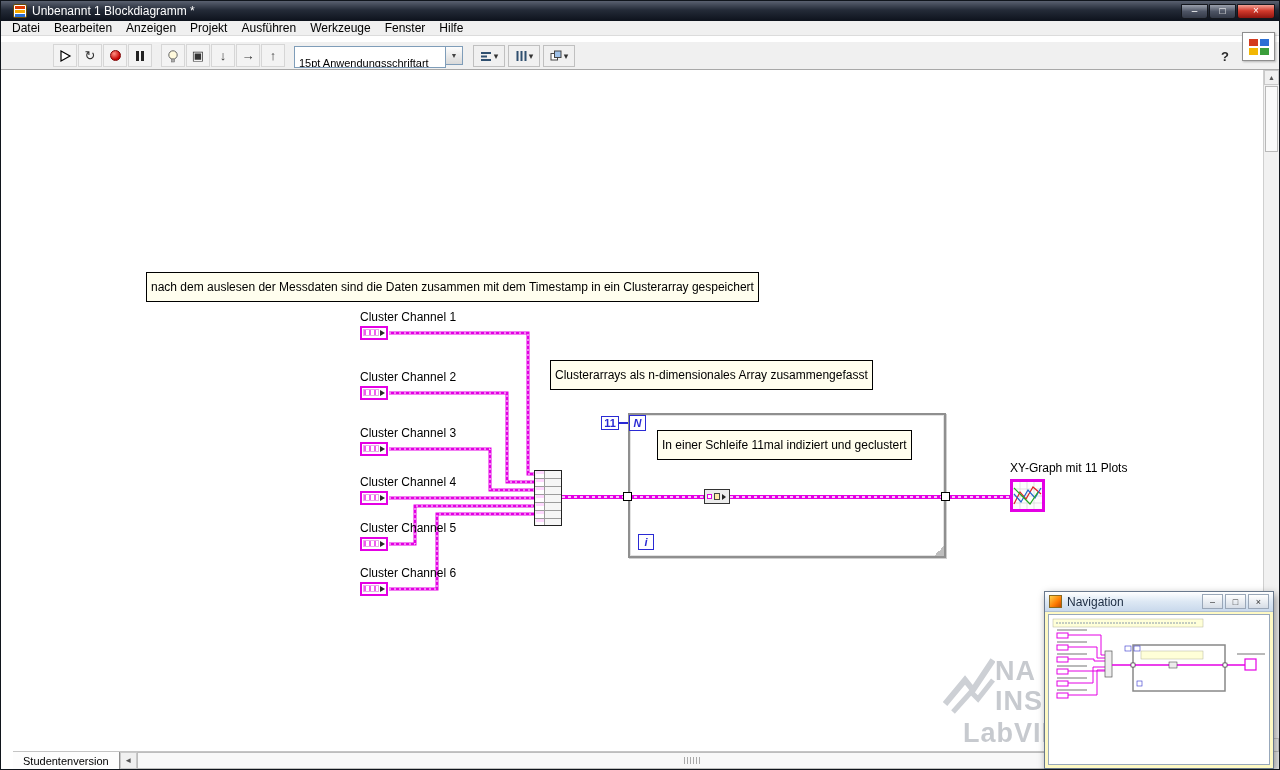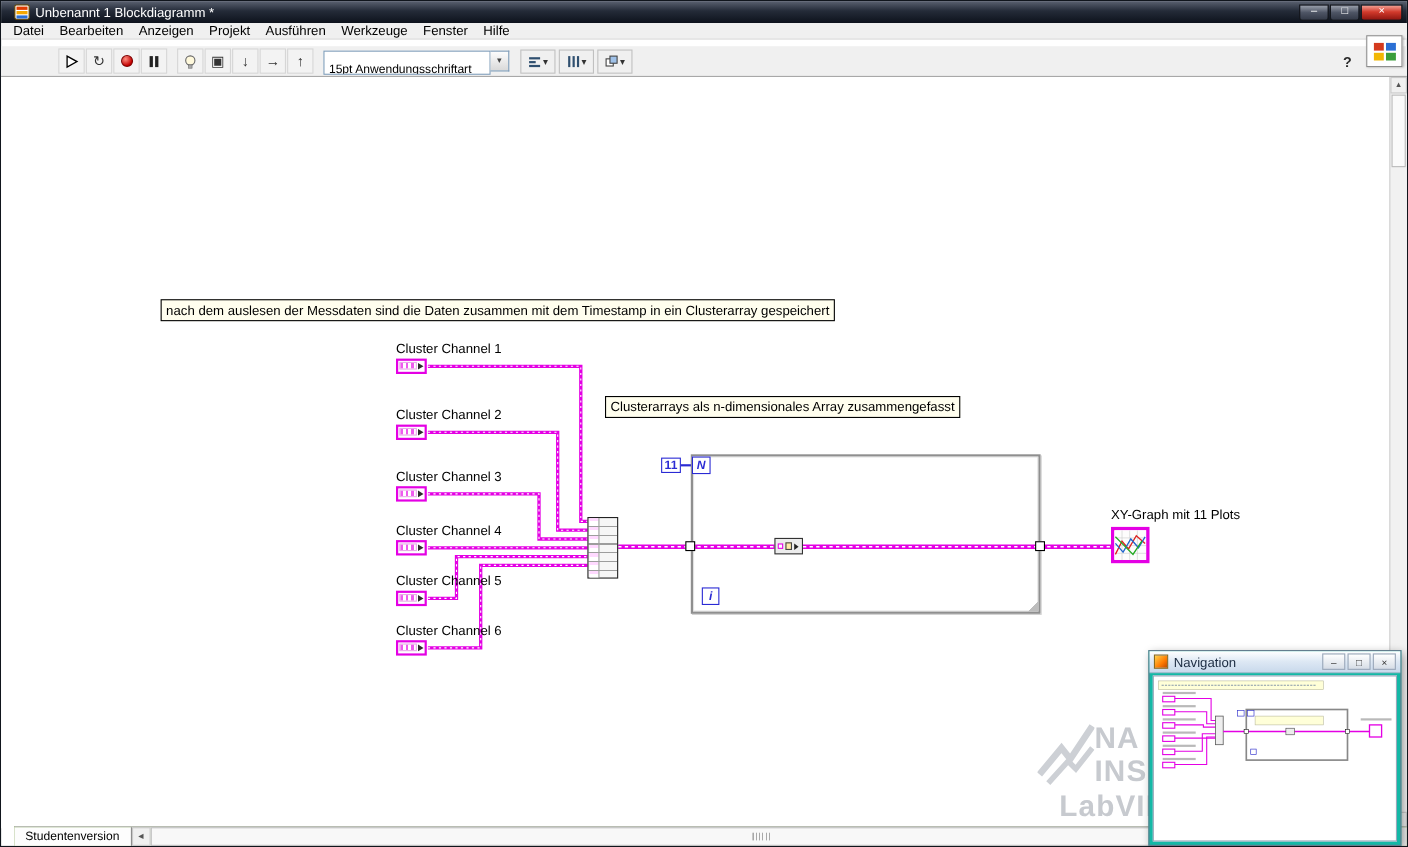--- a/index.html
+++ b/index.html
@@ -76,21 +76,21 @@
     border:1px solid #8e8e8e; box-shadow:1px 1px 2px rgba(0,0,0,.25);
     display:flex; align-items:center; justify-content:center; z-index:5;
   }
 
   
   .canvas { position:absolute; top:69px; left:0; width:1264px; height:683px; background:#fff; overflow:hidden; }
   .wires { position:absolute; left:0; top:0; width:1264px; height:683px; }
 
   .comment {
     position:absolute; border:1px solid #000; background:#fffeee;
-    font-size:12px; padding:2px 4px; white-space:nowrap; color:#000; z-index:4;
+    font-size:12px; padding:7px 4px; white-space:nowrap; color:#000; z-index:4;
   }
   .free-label { position:absolute; font-size:12px; white-space:nowrap; color:#000; z-index:4; }
 
   .cluster-icon { position:absolute; width:28px; height:14px; border:2px solid #e400e4; background:#fff; z-index:3; }
   .cluster-icon .cells { position:absolute; left:1px; top:1px; width:16px; height:7px;
     background:repeating-linear-gradient(90deg,#ef5bef 0 2px,#fff 2px 5px); border:1px solid #e9a9e9; }
   .cluster-icon .tri { position:absolute; right:1px; top:2px; width:0; height:0;
     border-left:5px solid #2b2b2b; border-top:3px solid transparent; border-bottom:3px solid transparent; }
 
   .build-array { position:absolute; left:533px; top:400px; width:28px; height:56px;
@@ -118,21 +118,21 @@
   .inner-node .a { width:0; height:0; border-left:4px solid #222; border-top:3px solid transparent; border-bottom:3px solid transparent; }
 
   .xy-graph { position:absolute; left:1009px; top:409px; width:35px; height:33px;
     border:3px solid #e400e4; background:#fff; z-index:4; }
 
   
   .wm { position:absolute; color:#c7cacf; font-weight:bold; z-index:1; letter-spacing:1px; }
 
   
   .navwin { position:absolute; left:1043px; top:590px; width:230px; height:178px;
-    background:#14b8a6; border:1px solid #69788c; box-shadow:2px 3px 8px rgba(0,0,0,.4); z-index:60; }
+    background:#fef9c3; border:1px solid #69788c; box-shadow:2px 3px 8px rgba(0,0,0,.4); z-index:60; }
   .nav-title { height:20px; background:linear-gradient(#ffffff,#dde8f4 50%,#c9d9ec);
     display:flex; align-items:center; font-size:12px; color:#1c2c42; padding:0 4px;
     border-bottom:1px solid #aebfd2; }
   .nav-icon { width:13px; height:13px; margin-right:5px; border:1px solid #8a6a20;
     background:linear-gradient(135deg,#ffd24d,#ff7b00 60%,#c24a00); flex:0 0 auto; }
   .nav-btns { margin-left:auto; display:flex; }
   .nav-btn { width:21px; height:15px; margin-left:2px; border:1px solid #9aa7b8;
     background:linear-gradient(#ffffff,#d6dde6); font-size:9px; color:#333;
     display:flex; align-items:center; justify-content:center; }
   .nav-body { position:absolute; left:3px; right:3px; top:22px; bottom:3px;
@@ -335,20 +335,21 @@
     <span class="cells"></span>
     <span class="col"></span>
   </div>
 
   <div class="for-loop">
     <span class="resize"></span>
   </div>
   <div class="blue-box n-term">N</div>
   <div class="blue-box count-const">11</div>
   <div class="blue-box i-term">i</div>
+  <div class="comment" style="left:656px; top:360px;">In einer Schleife 11mal indiziert und geclustert</div>
 
   <div class="tunnel" style="left:622px; top:422px;"></div>
   <div class="tunnel" style="left:940px; top:422px;"></div>
 
   <div class="inner-node">
     <span class="p"></span>
     <span class="b"></span>
     <span class="a"></span>
   </div>
 

